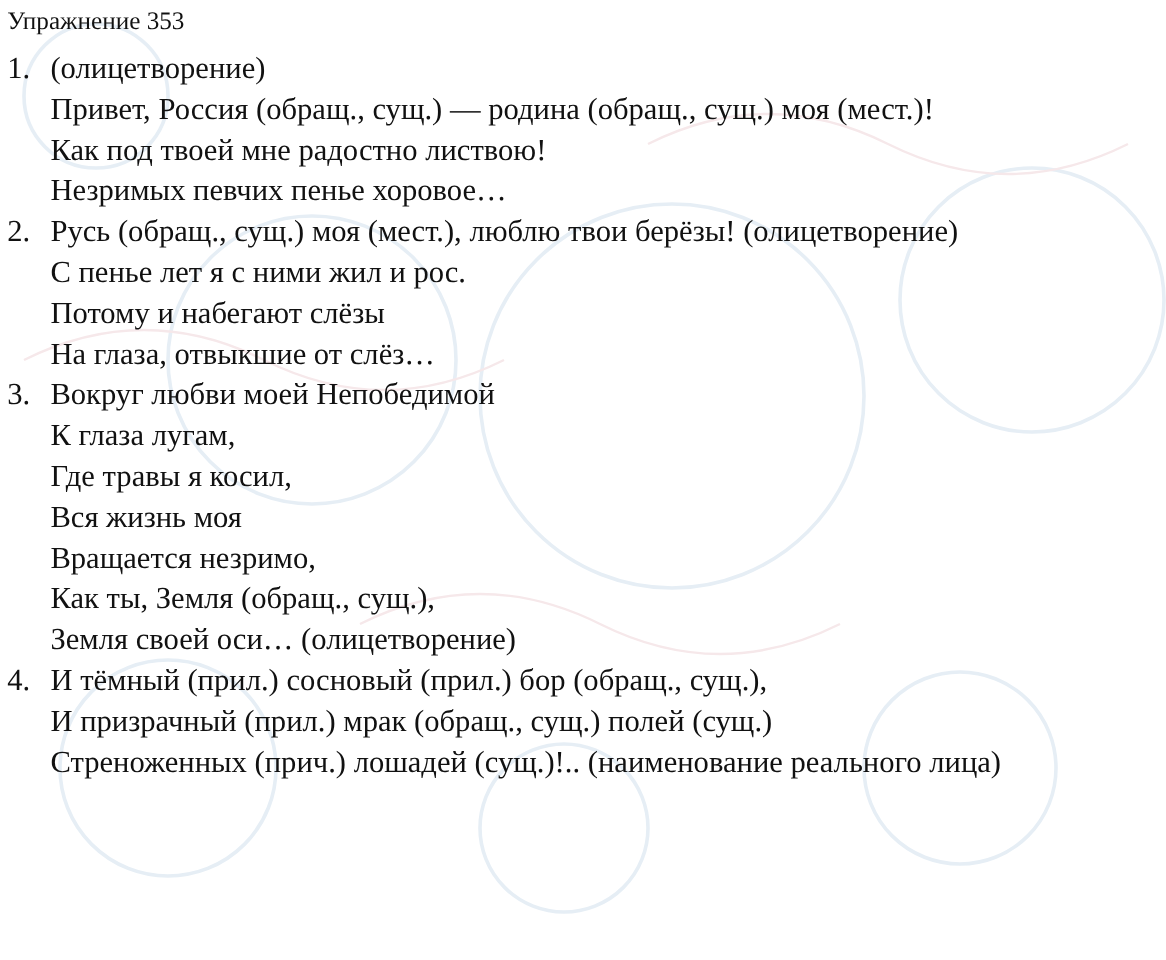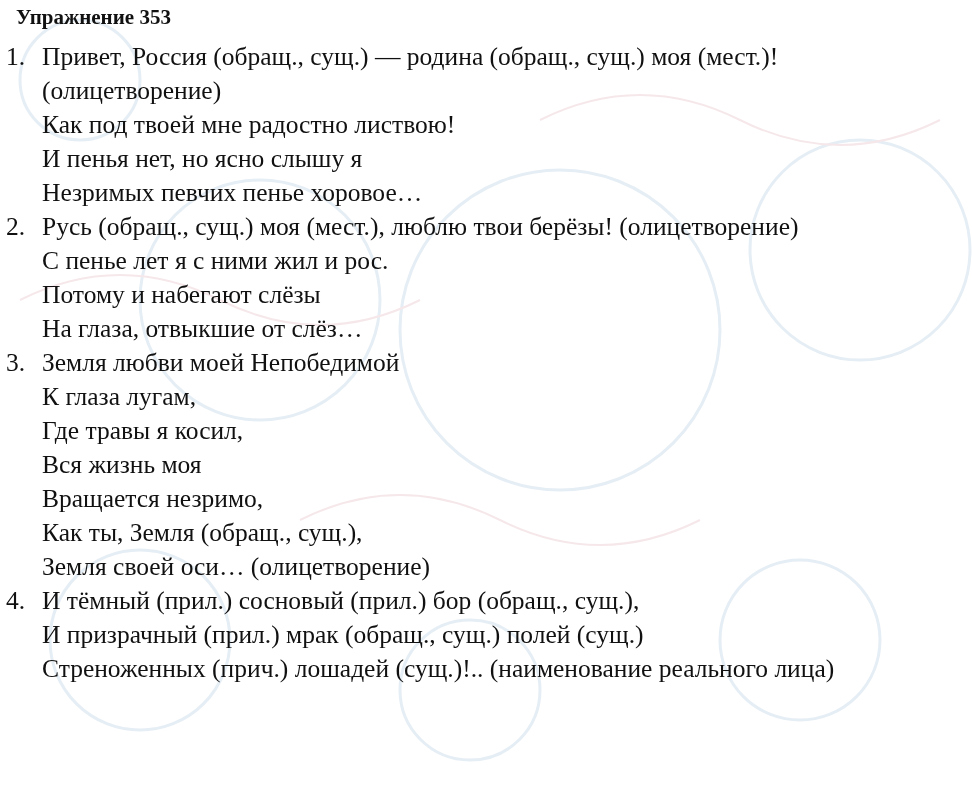--- a/index.html
+++ b/index.html
@@ -20,24 +20,24 @@
       inset: 0;
       pointer-events: none;
       z-index: 0;
     }
     .page {
       position: relative;
       z-index: 1;
       padding: 4px 0 0 6px;
     }
     .title {
-      font-weight: bold;
+      font-weight: normal;
       font-size: 21px;
       line-height: 26px;
-      margin: 0 0 10px 10px;
+      margin: 0 0 10px 0;
     }
     .item {
       position: relative;
       padding-left: 36px;
       font-size: 25.5px;
       line-height: 34px;
     }
     .num {
       position: absolute;
       left: 0;
@@ -65,38 +65,37 @@
     <path d="M540 120 Q 640 70 740 120 T 940 120"></path>
     <path d="M300 520 Q 400 470 500 520 T 700 520"></path>
   </g>
 </svg>
 
 <div class="page">
   <div class="title">Упражнение 353</div>
 
   <div class="item">
     <span class="num">1.</span>
+    <div class="line">(олицетворение)</div>
     <div class="line">Привет, Россия (обращ., сущ.) — родина (обращ., сущ.) моя (мест.)!</div>
-    <div class="line">(олицетворение)</div>
     <div class="line">Как под твоей мне радостно листвою!</div>
-    <div class="line">И пенья нет, но ясно слышу я</div>
     <div class="line">Незримых певчих пенье хоровое…</div>
   </div>
 
   <div class="item">
     <span class="num">2.</span>
     <div class="line">Русь (обращ., сущ.) моя (мест.), люблю твои берёзы! (олицетворение)</div>
     <div class="line">С пенье лет я с ними жил и рос.</div>
     <div class="line">Потому и набегают слёзы</div>
     <div class="line">На глаза, отвыкшие от слёз…</div>
   </div>
 
   <div class="item">
     <span class="num">3.</span>
-    <div class="line">Земля любви моей Непобедимой</div>
+    <div class="line">Вокруг любви моей Непобедимой</div>
     <div class="line">К глаза лугам,</div>
     <div class="line">Где травы я косил,</div>
     <div class="line">Вся жизнь моя</div>
     <div class="line">Вращается незримо,</div>
     <div class="line">Как ты, Земля (обращ., сущ.),</div>
     <div class="line">Земля своей оси… (олицетворение)</div>
   </div>
 
   <div class="item">
     <span class="num">4.</span>

